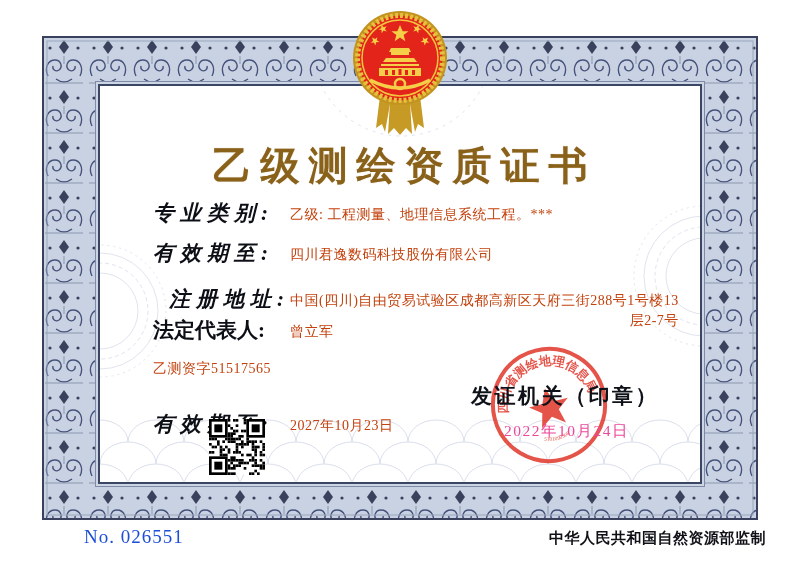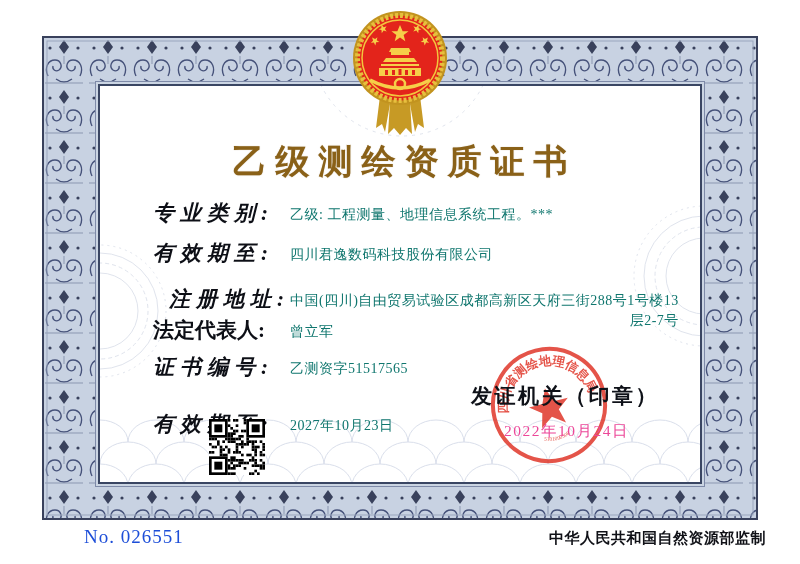--- a/index.html
+++ b/index.html
@@ -10,34 +10,34 @@
   .frame-svg{position:absolute;left:42px;top:36px;z-index:0;}
   .content{
     position:absolute;left:98px;top:84px;width:604px;height:400px;box-sizing:border-box;
     background:#ffffff;border:2px solid #3a4663;overflow:hidden;z-index:1;
     box-shadow:0 0 0 2px #cbd5e3,0 0 0 3px #7e8aa8;
   }
   .guilloche{position:absolute;left:0;top:0;}
   .emblem{position:absolute;left:352px;top:8px;z-index:3;}
   .title{
     position:absolute;left:0;right:0;top:139px;z-index:2;text-align:center;
-    font-size:34px;font-weight:bold;letter-spacing:9px;padding-left:9px;color:#8a6118;
+    font-size:39px;font-weight:bold;letter-spacing:9px;padding-left:9px;color:#8a6118;
     text-shadow:0 0 1px rgba(120,82,20,.45);
   }
   .fields{position:absolute;left:153px;top:201px;width:545px;z-index:2;}
   .frow{position:absolute;left:0;display:flex;align-items:flex-start;width:100%;}
   .frow.r0{top:0;}   .frow.r1{top:40px;}  .frow.r2{top:86px;text-align:right;}
   .frow.r3{top:117px;}.frow.r4{top:154px;}.frow.r5{top:190px;margin-top:21px;}
   .flabel{
     flex:0 0 137px;font-size:21px;font-weight:bold;color:#0d0f16;
     line-height:1.15;white-space:nowrap;
   }
   .flabel.spread{letter-spacing:6px;font-style:italic;}
   .fvalue{
-    font-size:14px;color:#0f766e;line-height:1.42;padding-top:4px;
+    font-size:14px;color:#c2410c;line-height:1.42;padding-top:4px;
     white-space:pre-line;letter-spacing:0.5px;
   }
   .qr{position:absolute;left:209px;top:419px;z-index:2;background:#fff;}
   .issuer-label{
     position:absolute;left:471px;top:382px;z-index:3;
     font-size:21px;font-weight:bold;letter-spacing:2.5px;color:#0e1118;white-space:nowrap;
   }
   .issue-date{
     position:absolute;left:504px;top:421px;z-index:3;
     font-size:15.5px;letter-spacing:1.5px;font-weight:500;color:#ec4899;
@@ -148,21 +148,20 @@
     <div class="frow r2">
       <span class="flabel spread">注册地址:</span>
       <span class="fvalue">中国(四川)自由贸易试验区成都高新区天府三街288号1号楼13
 层2-7号</span>
     </div>
     <div class="frow r3">
       <span class="flabel">法定代表人:</span>
       <span class="fvalue">曾立军</span>
     </div>
     <div class="frow r4">
-      <span class="flabel spread">证书编号:</span>
       <span class="fvalue">乙测资字51517565</span>
     </div>
     <div class="frow r5">
       <span class="flabel spread">有效期至:</span>
       <span class="fvalue">2027年10月23日</span>
     </div>
   </div>
 
   <svg class="qr" width="56" height="56" viewBox="0 0 56 56" aria-hidden="true">
       <rect x="0" y="0" width="18.666666666666664" height="18.666666666666664" fill="#000"></rect>

